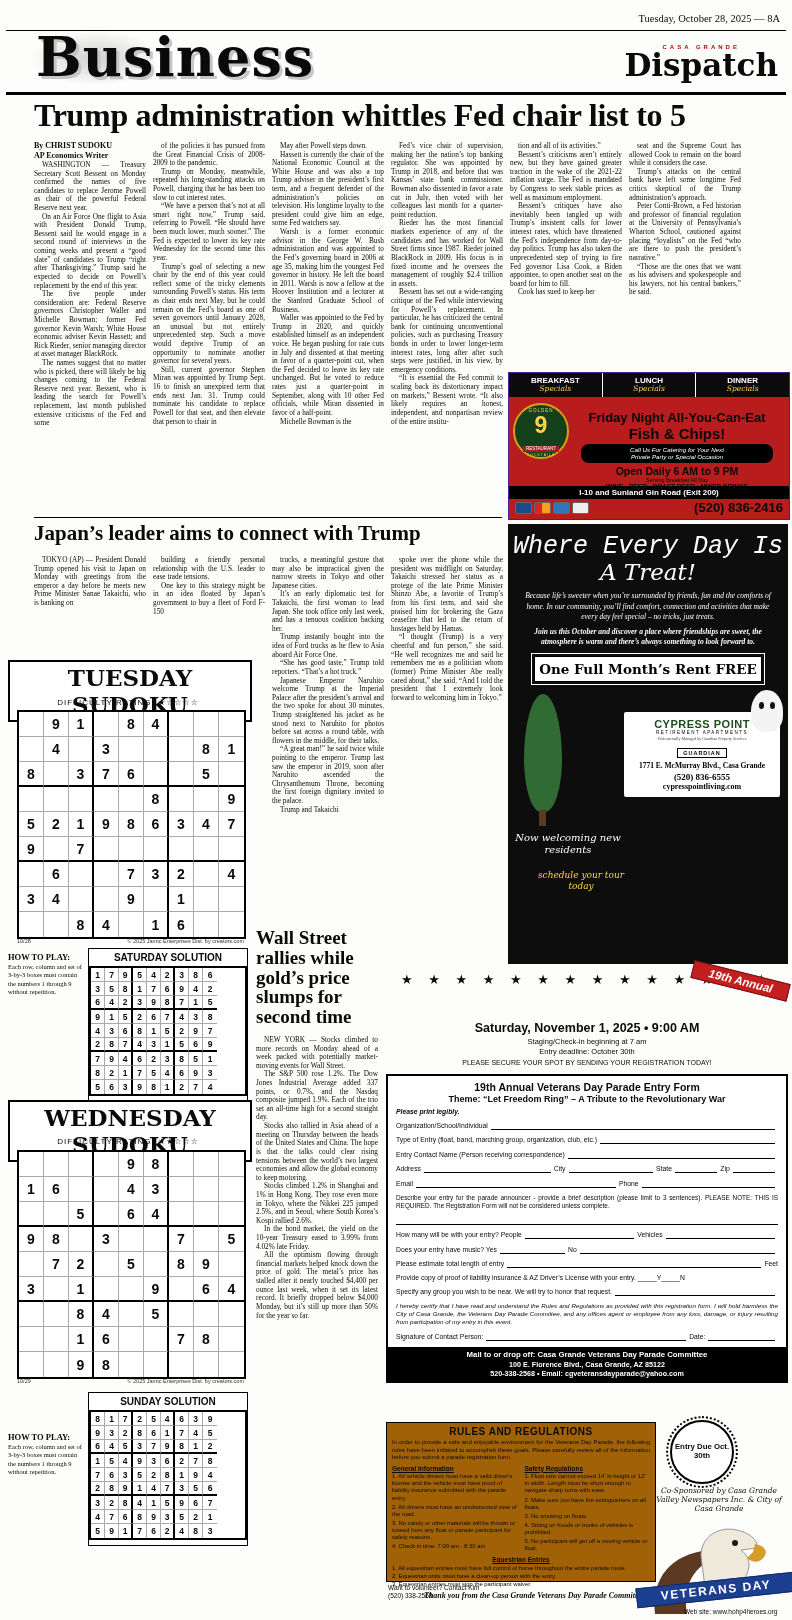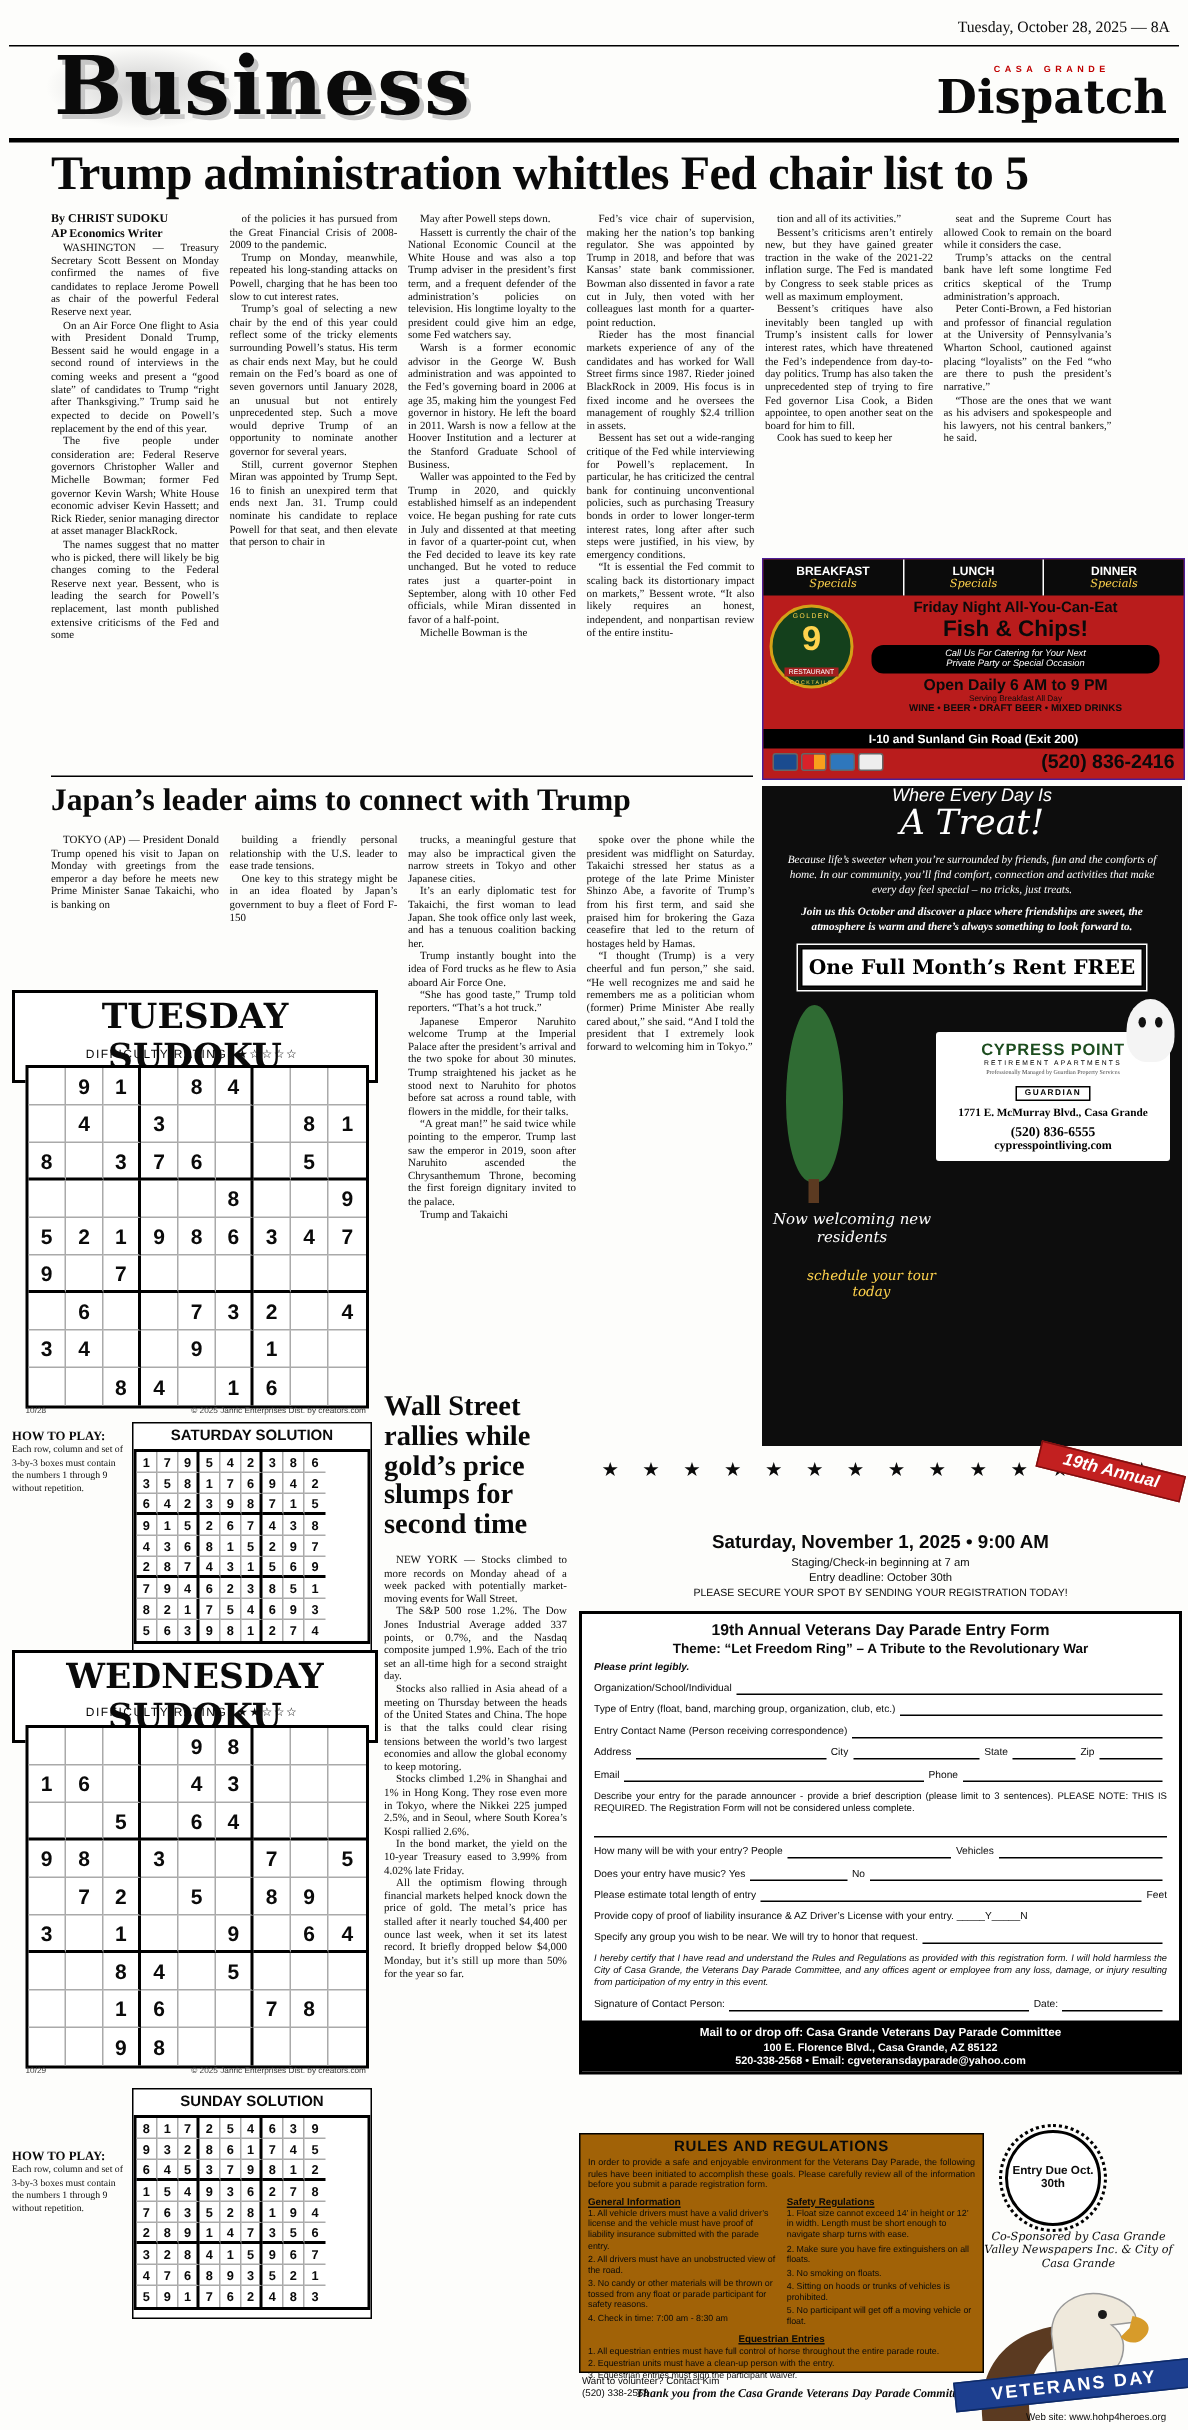--- a/index.html
+++ b/index.html
@@ -44,34 +44,34 @@
   .rest-bar .sp:last-child{border-right:none;}
   .rest-bar .meal{font-size:8px;font-weight:bold;}
   .rest-bar .sub{font-size:7.5px;font-style:italic;color:#ffd34d;font-family:"DejaVu Serif",serif;}
   .rest-main{position:relative;height:89px;}
   .rest-logo{position:absolute;left:4px;top:6px;width:52px;height:52px;border-radius:50%;background:#14401c;border:2px solid #d4a017;text-align:center;color:#ffd34d;line-height:1;}
   .rest-logo .gl{font-size:4.5px;letter-spacing:1px;margin-top:4px;}
   .rest-logo .num{font-size:23px;font-weight:bold;}
   .rest-logo .ban{display:inline-block;background:#a31f1f;color:#fff;font-size:4.5px;padding:1px 3px;margin-top:1px;}
   .rest-logo .ck{font-size:3.5px;margin-top:1px;letter-spacing:1px;}
   .rest-right{position:absolute;left:58px;top:0;width:220px;text-align:center;}
-  .rest-h1{font-size:10px;font-weight:bold;margin-top:3px;}
+  .rest-h1{font-size:13px;font-weight:bold;margin-top:13px;}
   .rest-h2{font-size:15px;font-weight:bold;}
   .rest-cater{background:#000;color:#fff;border-radius:8px;margin:2px 14px;font-size:6.2px;font-style:italic;padding:2px 0;line-height:1.2;}
   .rest-hours{font-size:10.5px;font-weight:bold;margin-top:1px;}
   .rest-sub{font-size:5.5px;}
   .rest-drinks{font-size:6.5px;font-weight:bold;}
   .rest-loc{background:#000;color:#fff;text-align:center;font-size:8px;font-weight:bold;padding:2px 0;}
   .rest-bottom{display:flex;align-items:center;justify-content:space-between;padding:1px 6px;}
   .cards{display:flex;gap:2px;}
   .card{width:15px;height:10px;border-radius:2px;border:0.5px solid #666;}
   .rest-phone{font-size:13px;font-weight:bold;}
   
   .cyp{position:absolute;left:508px;top:524px;width:280px;height:440px;background:#0d0d0d;color:#fff;text-align:center;overflow:hidden;}
-  .cyp-t1{font-family:Liberation Sans, sans-serif;font-style:italic;font-size:12px;line-height:1.05;}
+  .cyp-t1{font-family:Liberation Mono, monospace;font-style:italic;font-size:25px;margin-top:10px;line-height:1.05;}
   .cyp-t2{font-family:"DejaVu Serif",serif;font-style:italic;font-size:23px;line-height:1.05;}
   .cyp-b1{margin:7px 16px 0;font-size:7.5px;font-style:italic;line-height:1.35;}
   .cyp-b2{margin:5px 14px 0;font-size:7.5px;font-weight:bold;font-style:italic;line-height:1.35;}
   .cyp-banner{margin:9px 26px 0;background:#fff;color:#000;border:1px solid #000;outline:1.5px solid #fff;outline-offset:2px;font-size:13.5px;font-weight:bold;font-family:"DejaVu Serif",serif;padding:4px 0;}
   .cyp-low{position:relative;height:218px;margin-top:8px;text-align:left;}
   .tree{position:absolute;left:16px;top:4px;width:38px;height:118px;background:#2f6b33;border-radius:50% 50% 45% 45%/55% 55% 45% 45%;}
   .trunk{position:absolute;left:31px;top:120px;width:7px;height:16px;background:#5b3a21;}
   .cyp-w1{position:absolute;left:4px;top:142px;width:112px;font-family:"DejaVu Serif",serif;font-style:italic;font-size:10px;text-align:center;line-height:1.2;}
   .cyp-w2{position:absolute;left:23px;top:180px;width:100px;font-family:"DejaVu Serif",serif;font-style:italic;font-size:9px;color:#ffd34d;text-align:center;line-height:1.2;}
   .cyp-info{position:absolute;right:8px;top:22px;width:148px;background:#fff;color:#000;border-radius:2px;padding:6px 4px;text-align:center;}
@@ -144,20 +144,21 @@
   </div>
   <div class="news-col" style="left:34px;top:161px;height:357px;">
       <p>WASHINGTON — Treasury Secretary Scott Bessent on Monday confirmed the names of five candidates to replace Jerome Powell as chair of the powerful Federal Reserve next year.</p>
       <p>On an Air Force One flight to Asia with President Donald Trump, Bessent said he would engage in a second round of interviews in the coming weeks and present a “good slate” of candidates to Trump “right after Thanksgiving.” Trump said he expected to decide on Powell’s replacement by the end of this year.</p>
       <p>The five people under consideration are: Federal Reserve governors Christopher Waller and Michelle Bowman; former Fed governor Kevin Warsh; White House economic adviser Kevin Hassett; and Rick Rieder, senior managing director at asset manager BlackRock.</p>
       <p>The names suggest that no matter who is picked, there will likely be big changes coming to the Federal Reserve next year. Bessent, who is leading the search for Powell’s replacement, last month published extensive criticisms of the Fed and some</p>
     </div>
   <div class="news-col" style="left:153px;top:142px;height:376px;">
       <p>of the policies it has pursued from the Great Financial Crisis of 2008-2009 to the pandemic.</p>
       <p>Trump on Monday, meanwhile, repeated his long-standing attacks on Powell, charging that he has been too slow to cut interest rates.</p>
+      <p>“We have a person that’s not at all smart right now,” Trump said, referring to Powell. “He should have been much lower, much sooner.” The Fed is expected to lower its key rate Wednesday for the second time this year.</p>
       <p>Trump’s goal of selecting a new chair by the end of this year could reflect some of the tricky elements surrounding Powell’s status. His term as chair ends next May, but he could remain on the Fed’s board as one of seven governors until January 2028, an unusual but not entirely unprecedented step. Such a move would deprive Trump of an opportunity to nominate another governor for several years.</p>
       <p>Still, current governor Stephen Miran was appointed by Trump Sept. 16 to finish an unexpired term that ends next Jan. 31. Trump could nominate his candidate to replace Powell for that seat, and then elevate that person to chair in</p>
     </div>
   <div class="news-col" style="left:272px;top:142px;height:376px;">
       <p>May after Powell steps down.</p>
       <p>Hassett is currently the chair of the National Economic Council at the White House and was also a top Trump adviser in the president’s first term, and a frequent defender of the administration’s policies on television. His longtime loyalty to the president could give him an edge, some Fed watchers say.</p>
       <p>Warsh is a former economic advisor in the George W. Bush administration and was appointed to the Fed’s governing board in 2006 at age 35, making him the youngest Fed governor in history. He left the board in 2011. Warsh is now a fellow at the Hoover Institution and a lecturer at the Stanford Graduate School of Business.</p>
       <p>Waller was appointed to the Fed by Trump in 2020, and quickly established himself as an independent voice. He began pushing for rate cuts in July and dissented at that meeting in favor of a quarter-point cut, when the Fed decided to leave its key rate unchanged. But he voted to reduce rates just a quarter-point in September, along with 10 other Fed officials, while Miran dissented in favor of a half-point.</p>
       <p>Michelle Bowman is the</p>
     </div>

